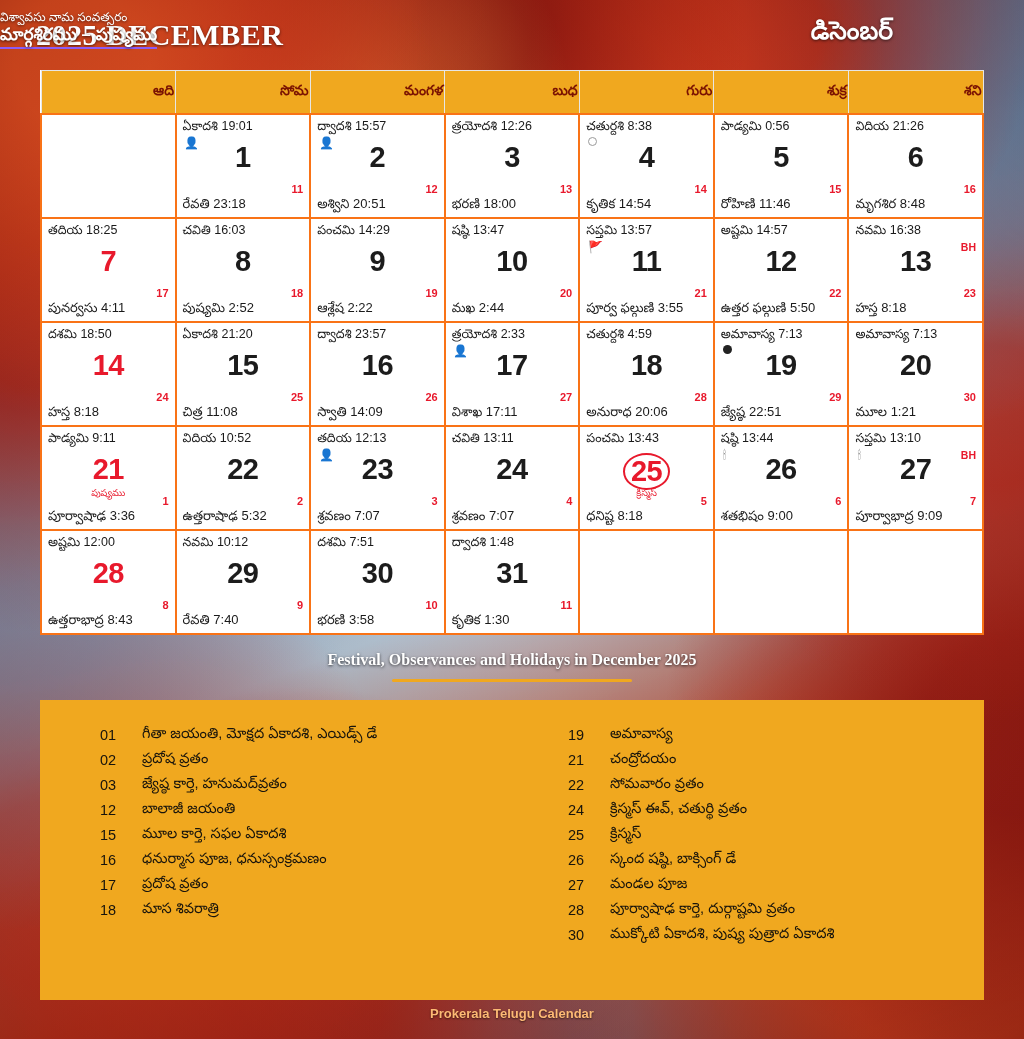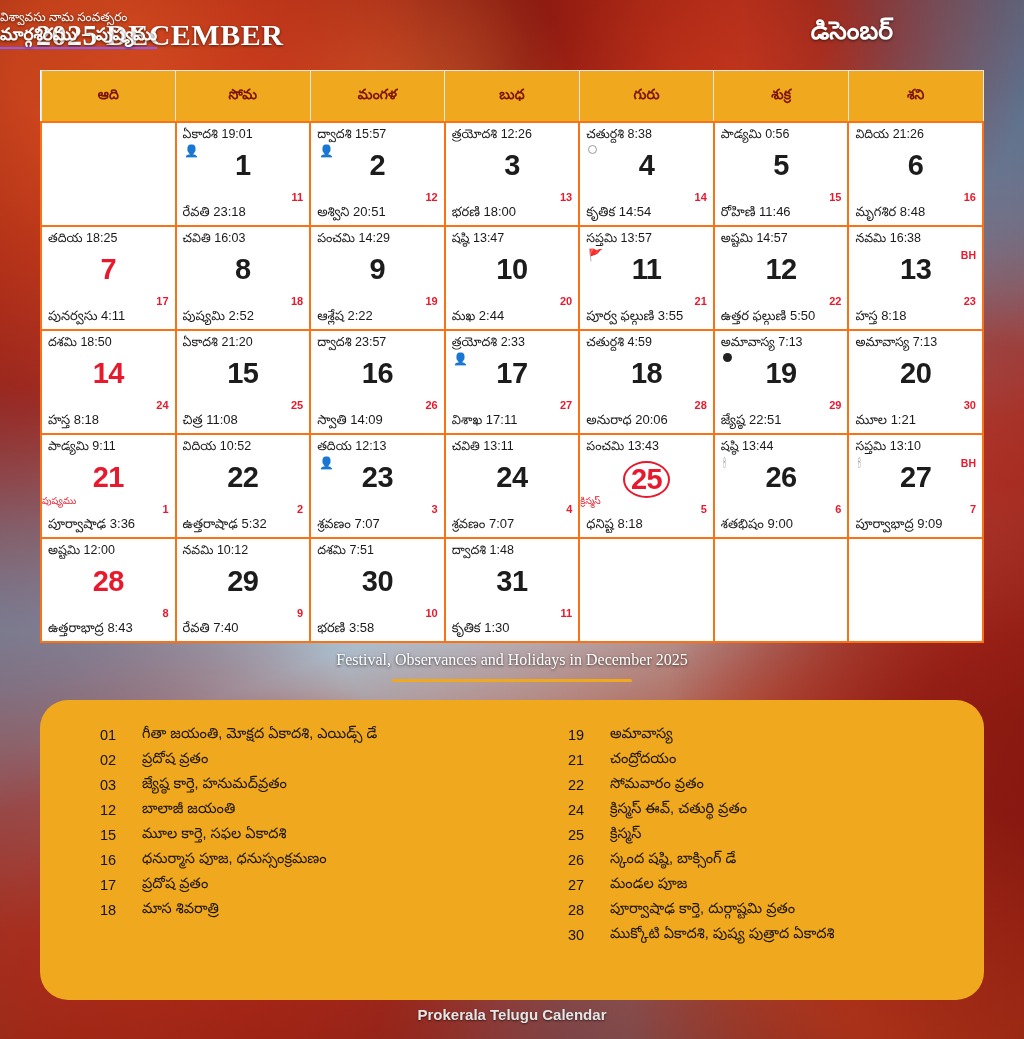--- a/index.html
+++ b/index.html
@@ -79,23 +79,24 @@
     position: absolute; left: 40px; top: 70px; width: 944px;
     border-collapse: collapse;
     table-layout: fixed;
     background: #ffffff;
   }
   .cal th {
     background: #f0a81f;
     color: #7a1202;
     font-size: 14px;
     font-weight: bold;
-    height: 51px;
+    height: 43px;
     border: 1px solid #e6e6e6;
     border-bottom: 1px solid #d8d8d8;
+    text-align: right;
   }
   .cal td {
     width: 134.8px;
     height: 104px;
     border: 2px solid #f97316;
     vertical-align: top;
     padding: 0;
     position: relative;
     background: #ffffff;
   }
@@ -119,21 +120,21 @@
   .tnum {
     position: absolute; right: 6px; bottom: 22px;
     font-size: 11px; color: #e8192c; font-weight: bold;
   }
   .bh {
     position: absolute; right: 6px; top: 22px;
     font-size: 10.5px; color: #e8192c; font-weight: bold;
   }
   .sublabel {
     position: absolute; left: 0; right: 0; top: 60px;
-    text-align: left; font-size: 9.5px; color: #e8192c;
+    text-align: center; font-size: 9.5px; color: #e8192c;
   }
   .moon {
     position: absolute;
     width: 9px; height: 9px; border-radius: 50%;
   }
   .moon.full { background: #ffffff; border: 1px solid #9a9a9a; }
   .moon.new  { background: #222222; }
   .mark {
     position: absolute;
     font-size: 12px;
@@ -146,33 +147,32 @@
     border-radius: 50%;
     padding: 0 6px;
     color: #e8192c;
   }
 
   
   .fest-head {
     position: absolute; left: 0; right: 0; top: 651px;
     text-align: center;
     font-family: "Liberation Serif", serif;
-    font-weight: normal; font-size: 16px; color: #ffffff;
+    font-weight: bold; font-size: 16px; color: #ffffff;
     text-shadow: 0 1px 3px rgba(0,0,0,0.7);
   }
   .fest-rule {
     position: absolute; left: 50%; top: 679px; width: 240px; height: 3px;
     margin-left: -120px; background: #f0a81f; border-radius: 2px;
   }
 
   
   .fest-box {
     position: absolute; left: 40px; top: 700px; width: 944px; height: 300px;
     background: #f0a81f;
-    border-radius: 28px;
   }
   .fest-cols {
     position: absolute; inset: 0;
     padding: 24px 0 0 0;
   }
   .fest-col { position: absolute; top: 22px; }
   .fest-col.left { left: 60px; width: 430px; }
   .fest-col.right { left: 528px; width: 400px; }
   .fest-row {
     display: flex;
@@ -185,21 +185,21 @@
     width: 42px;
     flex: 0 0 42px;
     color: #18140c;
   }
   .fest-name { flex: 1 1 auto; }
 
   
   .footer {
     position: absolute; left: 0; right: 0; top: 1006px;
     text-align: center;
-    font-size: 15px; font-weight: bold; color: #e5e5e5;
+    font-size: 13px; font-weight: bold; color: #fdba74;
     text-shadow: 0 1px 2px rgba(0,0,0,0.6);
   }
 
   
   .watermark {
     position: absolute;
     left: 150px; top: 215px;
     font-family: "Liberation Serif", serif;
     font-size: 86px;
     color: rgba(255,255,255,0.28);

